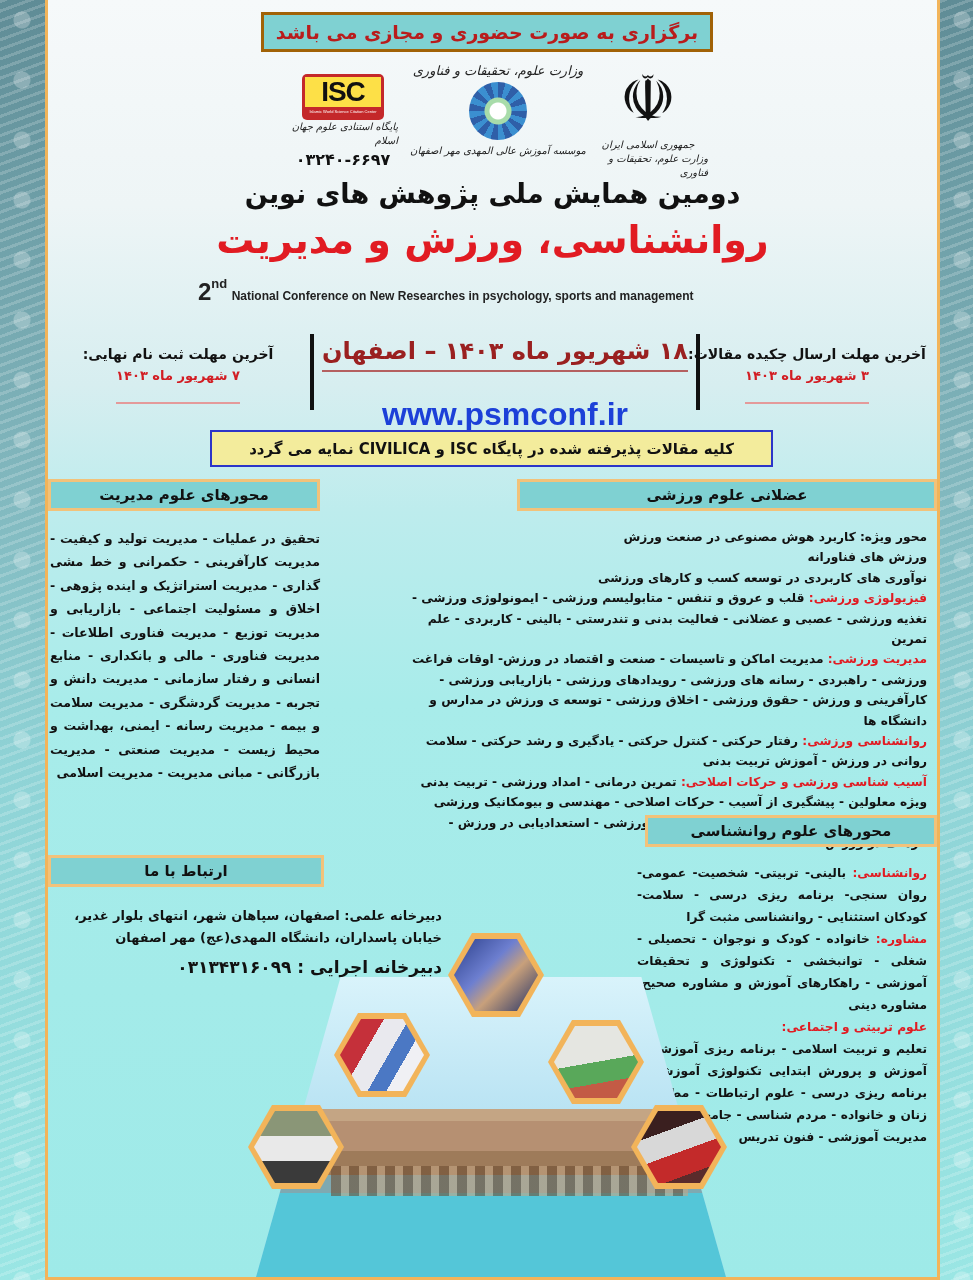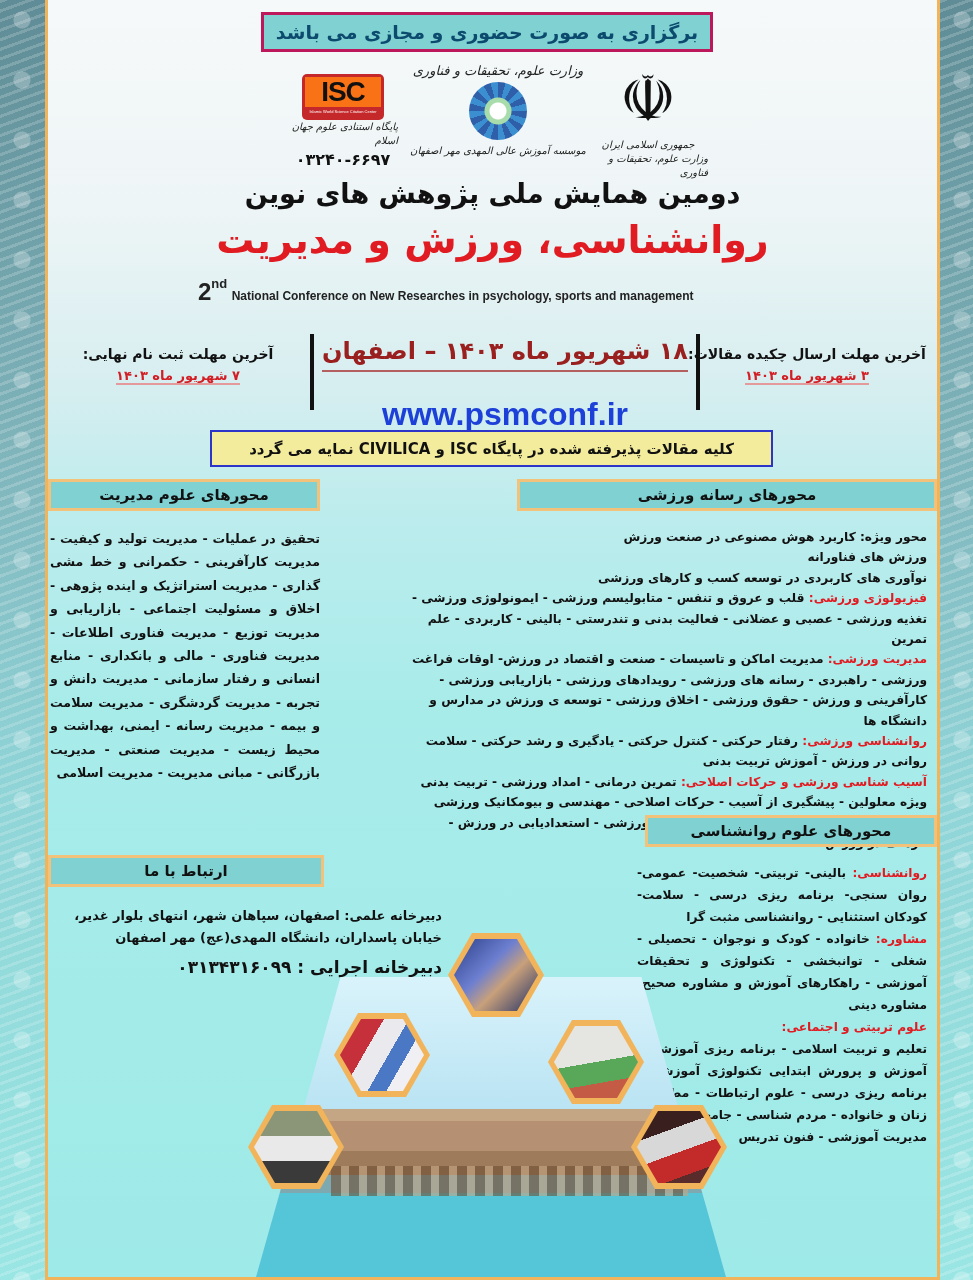--- a/index.html
+++ b/index.html
@@ -24,23 +24,23 @@
   .frame-line-right { position: absolute; right: 33px; top: 0; bottom: 0; width: 3px; background: #f2b45a; }
   .frame-line-bottom { position: absolute; left: 45px; right: 33px; bottom: 0; height: 3px; background: #f2b45a; }
 
   .content {
     position: absolute; left: 48px; right: 36px; top: 0; bottom: 3px;
     direction: rtl;
   }
 
   .top-banner {
     position: absolute; left: 213px; top: 12px; width: 452px; height: 40px;
-    background: #7fd1d2; border: 3px solid #be185d;
-    display: flex; align-items: center; justify-content: center;
-    font-weight: bold; font-size: 19px; color: #0c4a6e;
+    background: #7fd1d2; border: 3px solid #a16207;
+    display: flex; align-items: center; justify-content: center;
+    font-weight: bold; font-size: 19px; color: #b91c1c;
   }
 
   
   .logo { position: absolute; display: flex; flex-direction: column; align-items: center; }
   .logo-emblem { left: 540px; top: 60px; width: 120px; }
   .emblem-glyph { font-size: 64px; line-height: 78px; color: #111; font-family: "DejaVu Serif", serif; }
   .logo-caption { font-family: "DejaVu Serif", serif; font-size: 10px; color: #222; text-align: right; line-height: 14px; font-style: italic; }
 
   .logo-ministry { left: 360px; top: 63px; width: 180px; }
   .ministry-top { font-family: "DejaVu Serif", serif; font-style: italic; font-size: 13px; color: #222; }
@@ -50,41 +50,41 @@
     background:
       radial-gradient(circle, #fff 0 8px, #a8dcaa 9px 13px, transparent 14px),
       conic-gradient(#2f5fa8 0 15deg, #3b8fd0 15deg 30deg, #2f5fa8 30deg 45deg, #3b8fd0 45deg 60deg, #2f5fa8 60deg 75deg, #3b8fd0 75deg 90deg, #2f5fa8 90deg 105deg, #3b8fd0 105deg 120deg, #2f5fa8 120deg 135deg, #3b8fd0 135deg 150deg, #2f5fa8 150deg 165deg, #3b8fd0 165deg 180deg, #2f5fa8 180deg 195deg, #3b8fd0 195deg 210deg, #2f5fa8 210deg 225deg, #3b8fd0 225deg 240deg, #2f5fa8 240deg 255deg, #3b8fd0 255deg 270deg, #2f5fa8 270deg 285deg, #3b8fd0 285deg 300deg, #2f5fa8 300deg 315deg, #3b8fd0 315deg 330deg, #2f5fa8 330deg 345deg, #3b8fd0 345deg 360deg);
   }
 
   .logo-isc { left: 240px; top: 74px; width: 110px; }
   .isc-box {
     width: 82px; height: 46px; background: #c4282a; border-radius: 5px; padding: 3px;
     display: flex; flex-direction: column; align-items: center;
   }
-  .isc-inner { background: #f97316; width: 100%; height: 30px; display: flex; align-items: center; justify-content: center; font-family: "Liberation Sans", sans-serif; font-weight: 900; font-size: 28px; color: #111; letter-spacing: -1px; }
+  .isc-inner { background: #fde047; width: 100%; height: 30px; display: flex; align-items: center; justify-content: center; font-family: "Liberation Sans", sans-serif; font-weight: 900; font-size: 28px; color: #111; letter-spacing: -1px; }
   .isc-sub { font-size: 4px; color: #fff; margin-top: 2px; font-family: "Liberation Sans", sans-serif; }
   .isc-phone { font-weight: bold; font-size: 16px; color: #111; margin-top: 2px; direction: ltr; }
 
   .title-1 { position: absolute; left: 0; right: 0; top: 178px; text-align: center; font-weight: bold; font-size: 27px; color: #111; }
   .title-2 { position: absolute; left: 0; right: 0; top: 218px; text-align: center; font-weight: bold; font-size: 38px; color: #e11b22; }
   .title-en { position: absolute; left: 150px; top: 278px; direction: ltr; font-family: "Liberation Sans", sans-serif; color: #222; }
   .title-en .num { font-size: 24px; font-weight: bold; }
   .title-en .sup { font-size: 13px; font-weight: bold; vertical-align: top; position: relative; top: -2px; }
   .title-en .line { font-size: 12px; font-weight: bold; }
   .title-date { position: absolute; left: 0; right: 0; top: 303px; text-align: center; font-family: "Liberation Sans", sans-serif; font-size: 12.5px; font-weight: bold; color: #222; direction: ltr; }
 
   .center-block { position: absolute; left: 262px; top: 334px; width: 390px; height: 76px; border-left: 4px solid #111; border-right: 4px solid #111; }
   .date-line { text-align: center; font-weight: bold; font-size: 24px; color: #9a2020; padding-bottom: 2px; border-bottom: 2px solid #b46060; margin: 0 8px; line-height: 34px; }
   .site-line { text-align: center; direction: ltr; font-family: "Liberation Sans", sans-serif; font-weight: bold; font-size: 32px; color: #1c40d8; line-height: 38px; margin-top: 23px; }
 
   .deadline { position: absolute; text-align: center; }
   .deadline-right { right: 10px; top: 346px; width: 240px; }
   .deadline-left { left: 10px; top: 346px; width: 240px; }
   .deadline .dl-label { font-weight: bold; font-size: 14px; color: #111; }
-  .deadline .dl-date { display: inline-block; margin-top: 6px; font-weight: bold; font-size: 13px; color: #d21e24; border-bottom: 2px solid #e49a9a; padding-bottom: 0; }
+  .deadline .dl-date { display: inline-block; margin-top: 6px; font-weight: bold; font-size: 13px; color: #d21e24; border-bottom: 2px solid #e49a9a; padding-bottom: 19px; }
 
   .index-notice {
     position: absolute; left: 162px; top: 430px; width: 563px; height: 37px;
     background: #f3ec9c; border: 2px solid #2c35c8;
     display: flex; align-items: center; justify-content: center;
     font-weight: bold; font-size: 15px; color: #111;
   }
 
   .sec-header {
     position: absolute; height: 32px; background: #7fd1d2; border: 3px solid #f2c27a;
@@ -192,21 +192,21 @@
     <div class="site-line">www.psmconf.ir</div>
   </div>
 
   <div class="deadline deadline-left">
     <div class="dl-label">آخرین مهلت ثبت نام نهایی:</div>
     <div class="dl-date">۷ شهریور ماه ۱۴۰۳</div>
   </div>
 
   <div class="index-notice">کلیه مقالات پذیرفته شده در پایگاه ISC و CIVILICA نمایه می گردد</div>
 
-  <div class="sec-header sh-sports">محورهای رسانه ورزشی</div>
+  <div class="sec-header sh-sports">عضلانی علوم ورزشی</div>
   <div class="body-text bt-sports">
     <div><span class="kw"></span><span>محور ویژه: کاربرد هوش مصنوعی در صنعت ورزش</span></div>
     <div><span class="kw"></span><span>ورزش های فناورانه</span></div>
     <div><span class="kw"></span><span>نوآوری های کاربردی در توسعه کسب و کارهای ورزشی</span></div>
     <div><span class="kw">فیزیولوژی ورزشی:</span><span> قلب و عروق و تنفس - متابولیسم ورزشی - ایمونولوژی ورزشی - تغذیه ورزشی - عصبی و عضلانی - فعالیت بدنی و تندرستی - بالینی - کاربردی - علم تمرین</span></div>
     <div><span class="kw">مدیریت ورزشی:</span><span> مدیریت اماکن و تاسیسات - صنعت و اقتصاد در ورزش- اوقات فراغت ورزشی - راهبردی - رسانه های ورزشی - رویدادهای ورزشی - بازاریابی ورزشی - کارآفرینی و ورزش - حقوق ورزشی - اخلاق ورزشی - توسعه ی ورزش در مدارس و دانشگاه ها</span></div>
     <div><span class="kw">روانشناسی ورزشی:</span><span> رفتار حرکتی - کنترل حرکتی - یادگیری و رشد حرکتی - سلامت روانی در ورزش - آموزش تربیت بدنی</span></div>
     <div><span class="kw">آسیب شناسی ورزشی و حرکات اصلاحی:</span><span> تمرین درمانی - امداد ورزشی - تربیت بدنی ویژه معلولین - پیشگیری از آسیب - حرکات اصلاحی - مهندسی و بیومکانیک ورزشی</span></div>
     <div><span class="kw">سایر محورها:</span><span> حقوق ورزشی و جامعه شناسی ورزشی - استعدادیابی در ورزش - فرهنگ در ورزش</span></div>
   </div>

